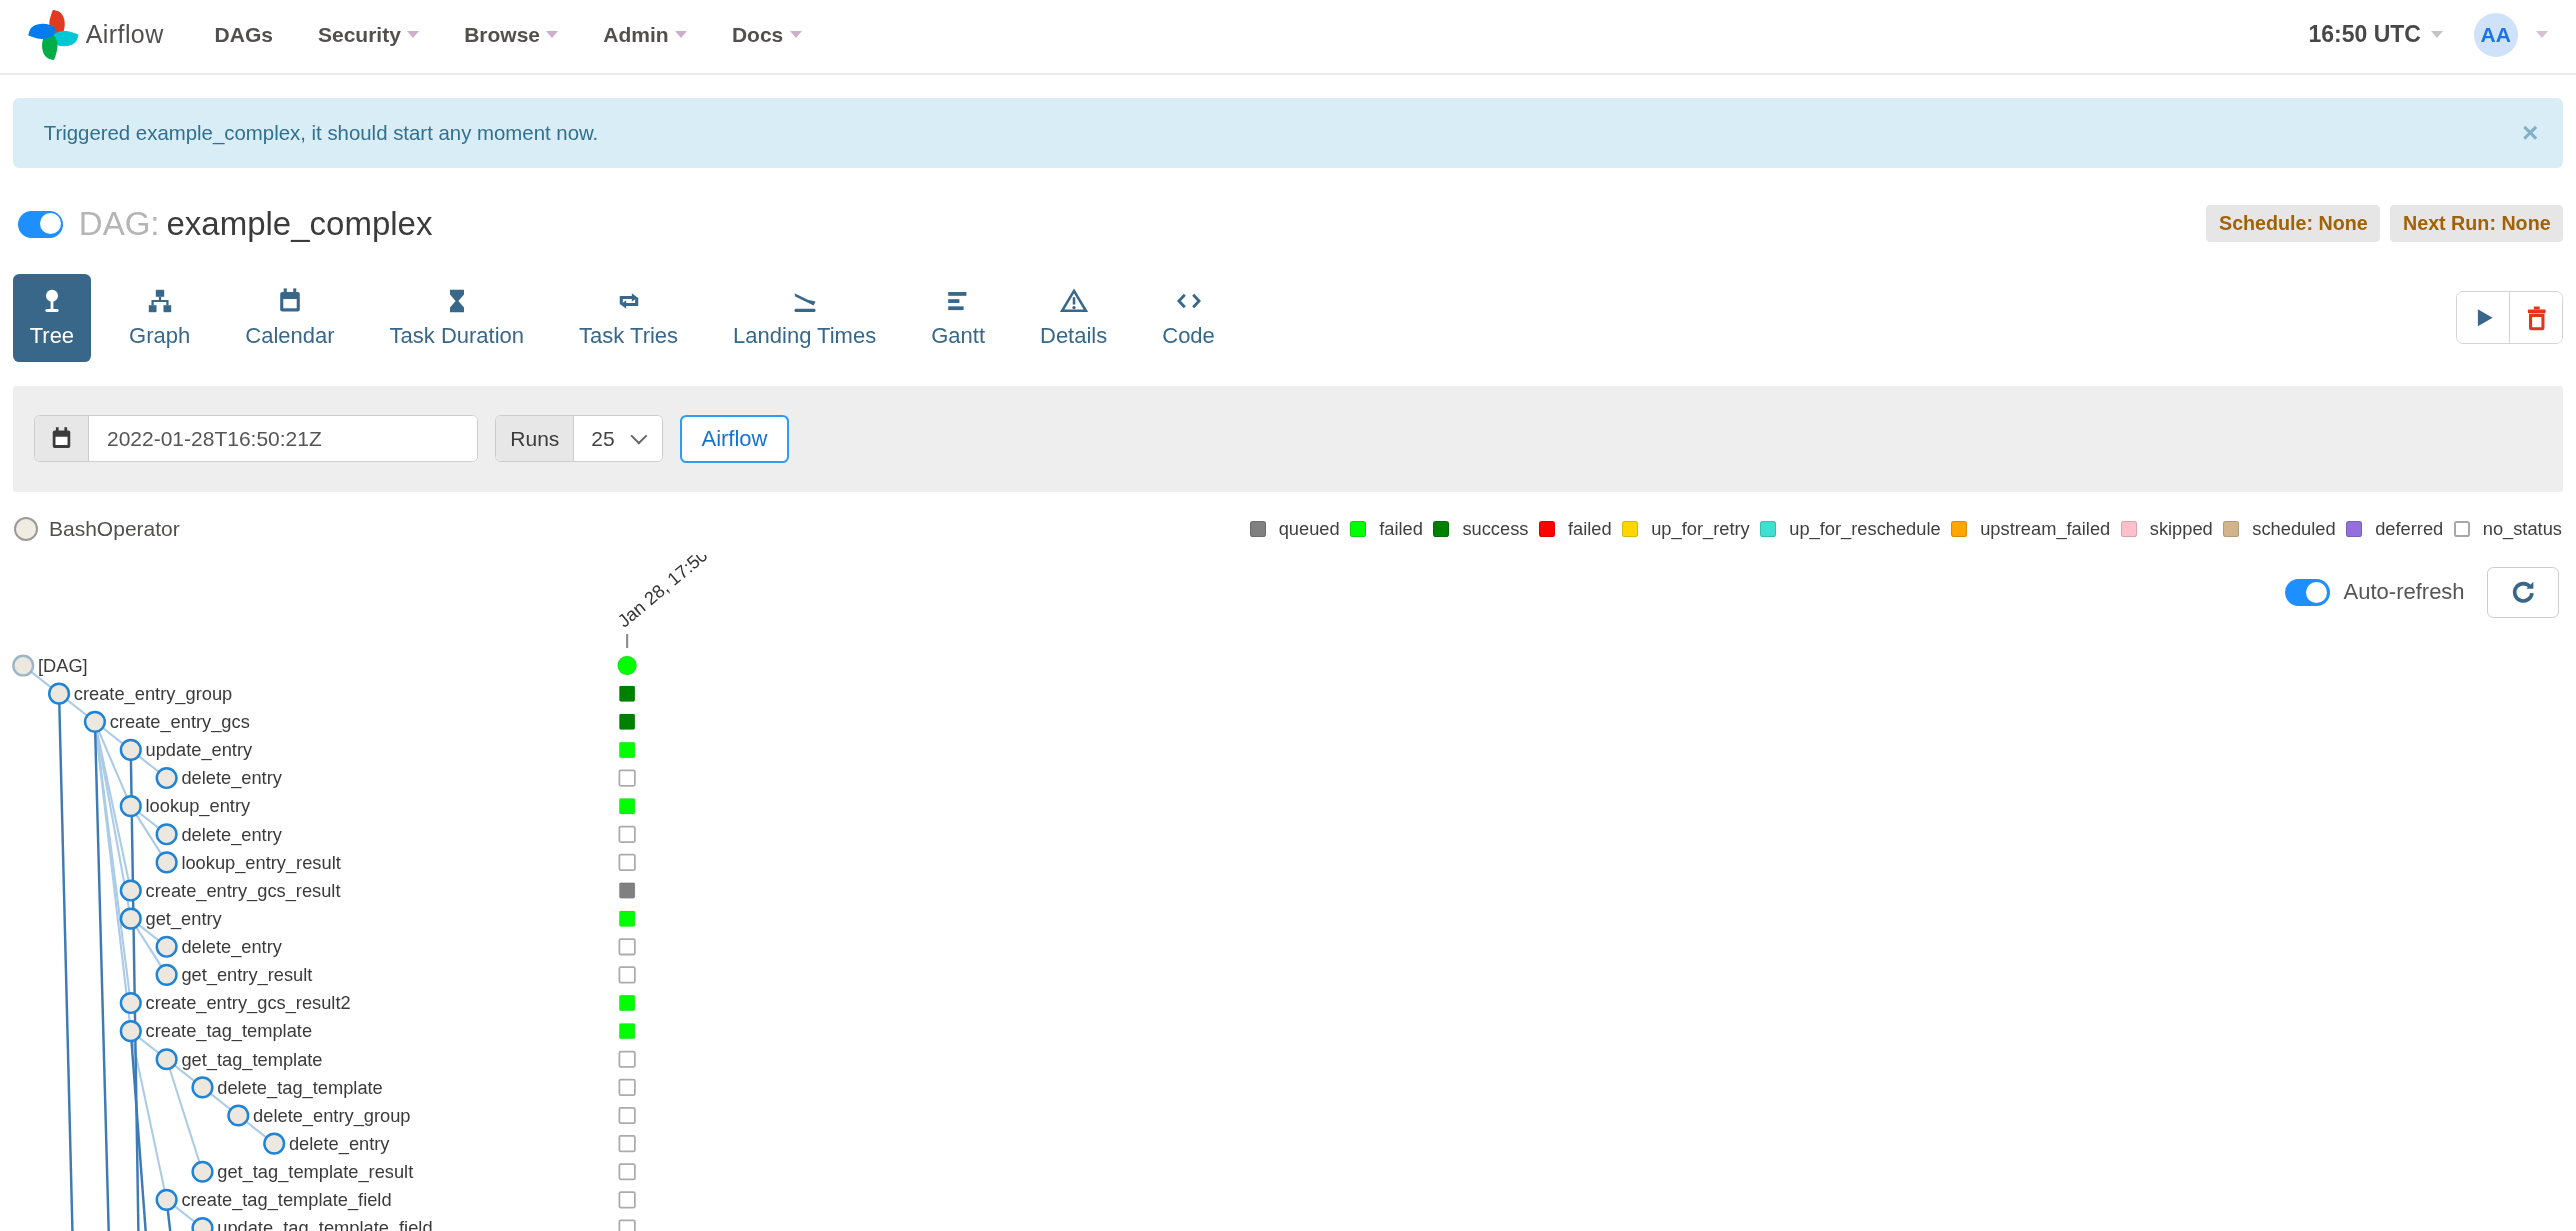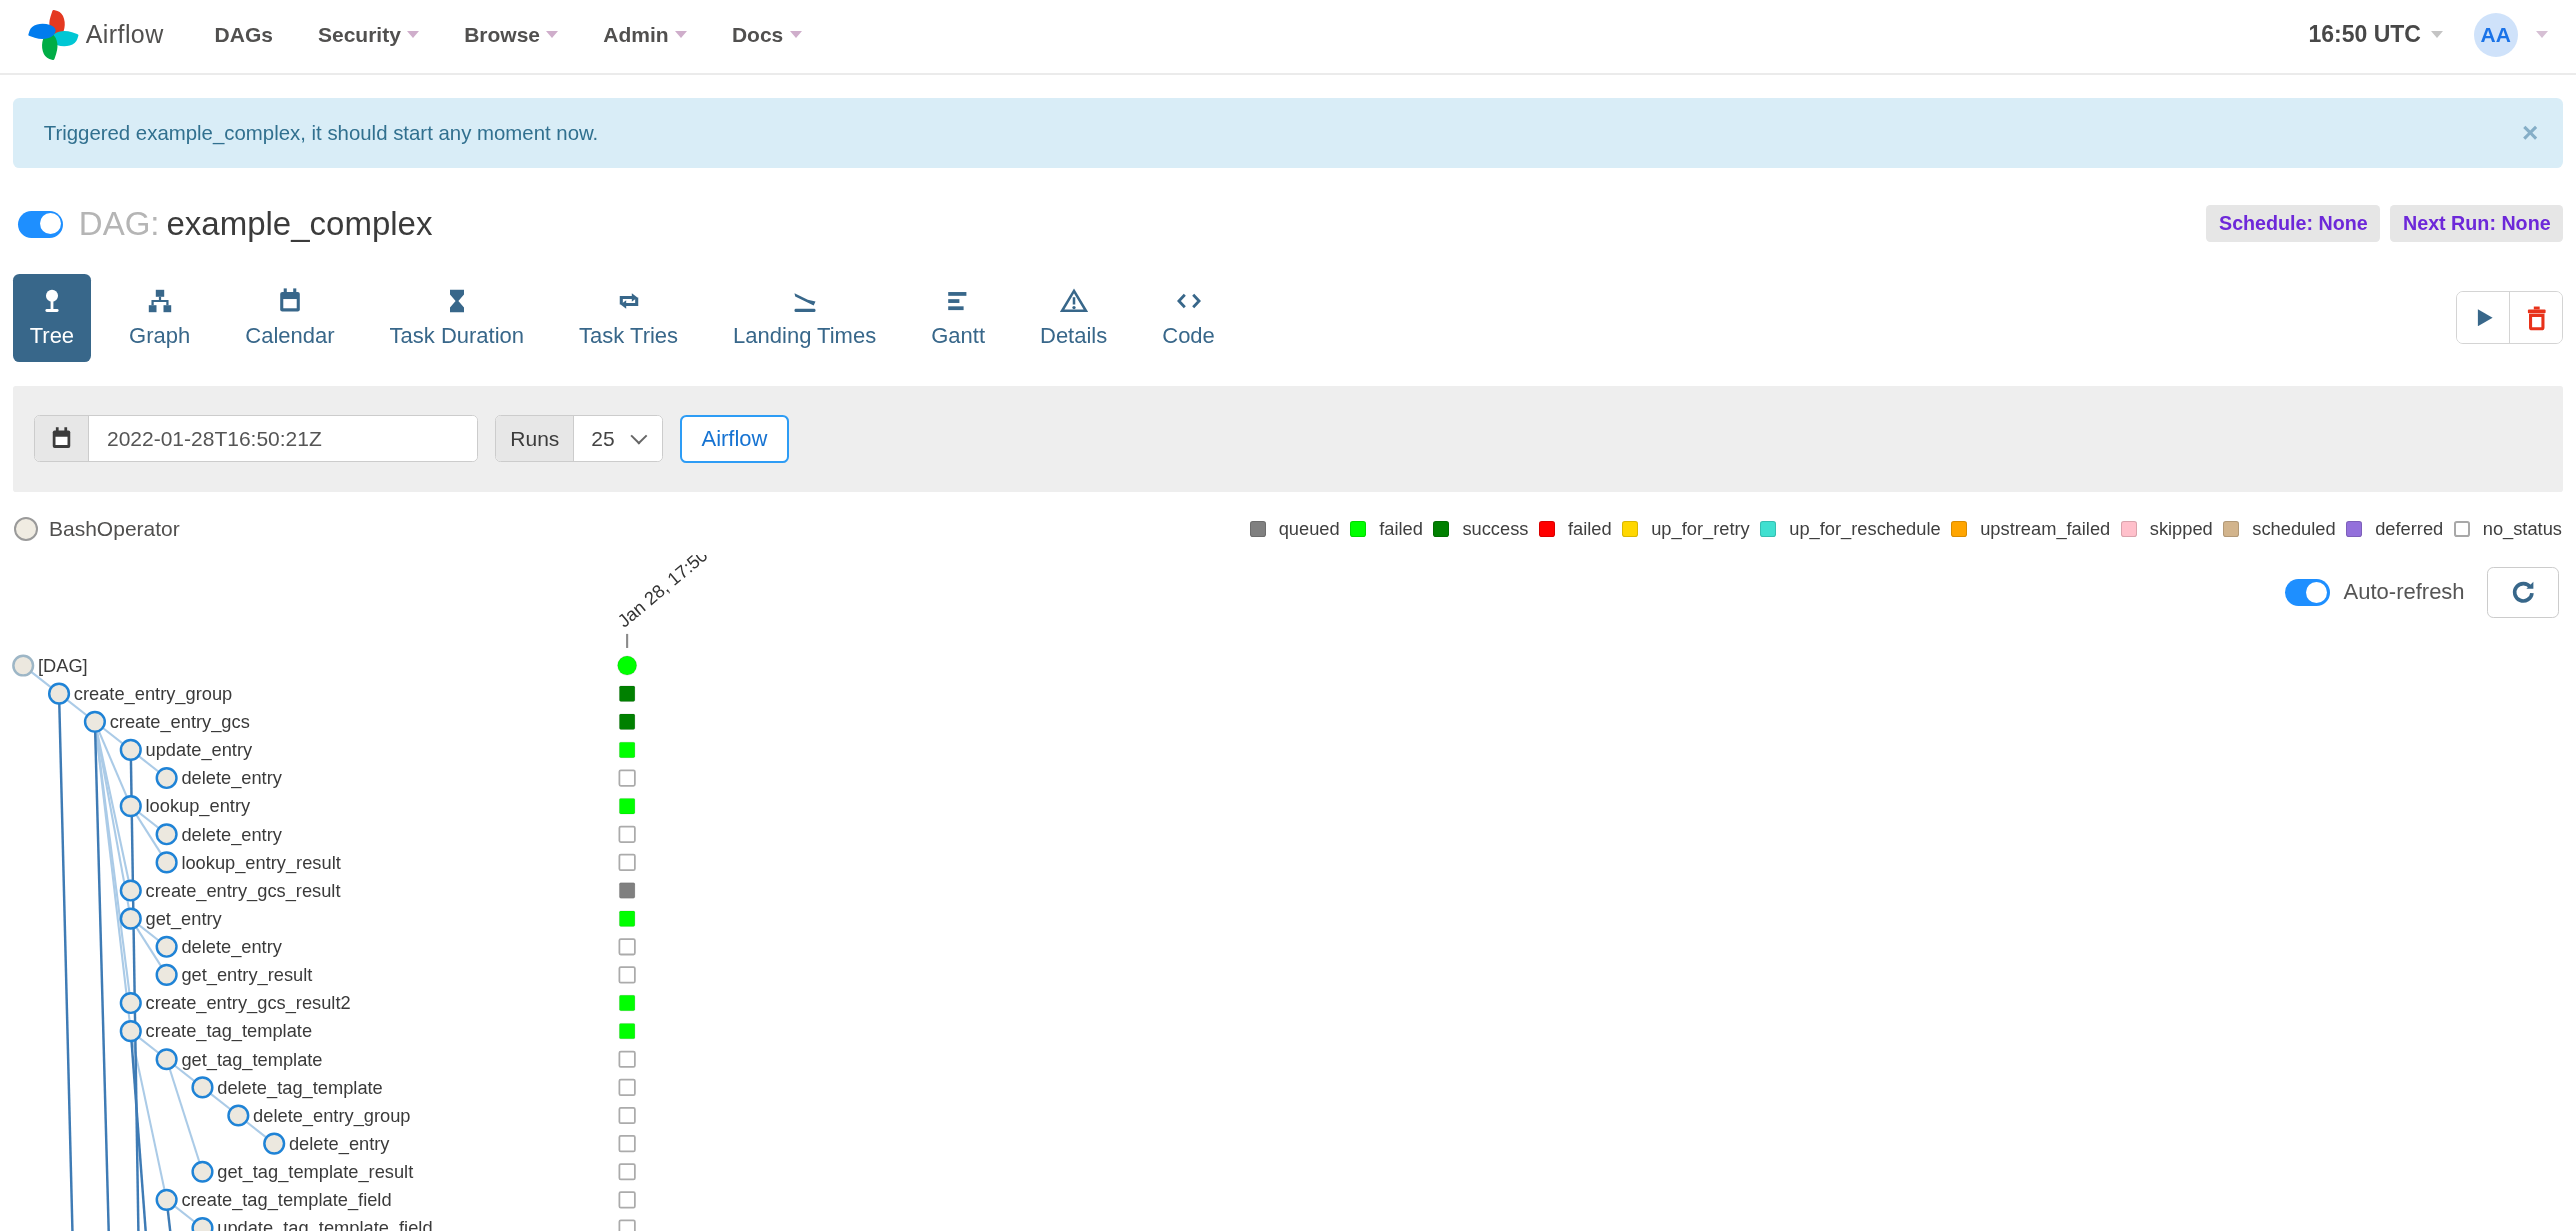--- a/index.html
+++ b/index.html
@@ -23,21 +23,21 @@
   .banner-text{font-size:20.4px;color:#31708f;}
   .banner-close{margin-left:auto;font-size:28px;font-weight:bold;color:#85aec7;cursor:pointer;line-height:1;}
   
   .dag-header{margin:37px 12.7px 0 18.3px;display:flex;align-items:center;}
   .toggle{width:45px;height:27px;border-radius:13.4px;background:#1e8fff;position:relative;flex:0 0 auto;cursor:pointer;}
   .toggle::after{content:"";position:absolute;right:2.8px;top:2.8px;width:21px;height:21px;border-radius:50%;background:#fff;}
   .dag-title{margin-left:15.5px;font-size:33px;}
   .dag-prefix{color:#b5b5b5;}
   .dag-name{color:#3b3b3b;margin-left:7px;}
   .badges{margin-left:auto;display:flex;gap:9.8px;align-self:flex-start;}
-  .badge{background:#e6e6e6;border-radius:4.2px;padding:7px 12.7px;font-size:19.7px;font-weight:bold;color:#6d28d9;}
+  .badge{background:#e6e6e6;border-radius:4.2px;padding:7px 12.7px;font-size:19.7px;font-weight:bold;color:#a16207;}
   
   .tabs-row{margin:31px 12.7px 0 12.7px;display:flex;align-items:center;}
   .tabs{display:flex;align-items:center;gap:21px;}
   .tab{display:flex;align-items:center;gap:8.4px;color:#38678a;font-size:22px;padding:12.7px 17px;border-radius:6.3px;cursor:pointer;flex-direction:column;}
   .tab.active{background:#38678a;color:#fff;}
   .tab svg{width:28px;height:28px;}
   .dag-actions{margin-left:auto;display:flex;border:1.4px solid #d4d4d4;border-radius:7px;overflow:hidden;background:#fff;}
   .action-btn{width:52px;height:51px;display:flex;align-items:center;justify-content:center;cursor:pointer;background:#fff;}
   .action-btn + .action-btn{border-left:1.4px solid #d4d4d4;}
   .action-btn svg{width:29.5px;height:29.5px;}

